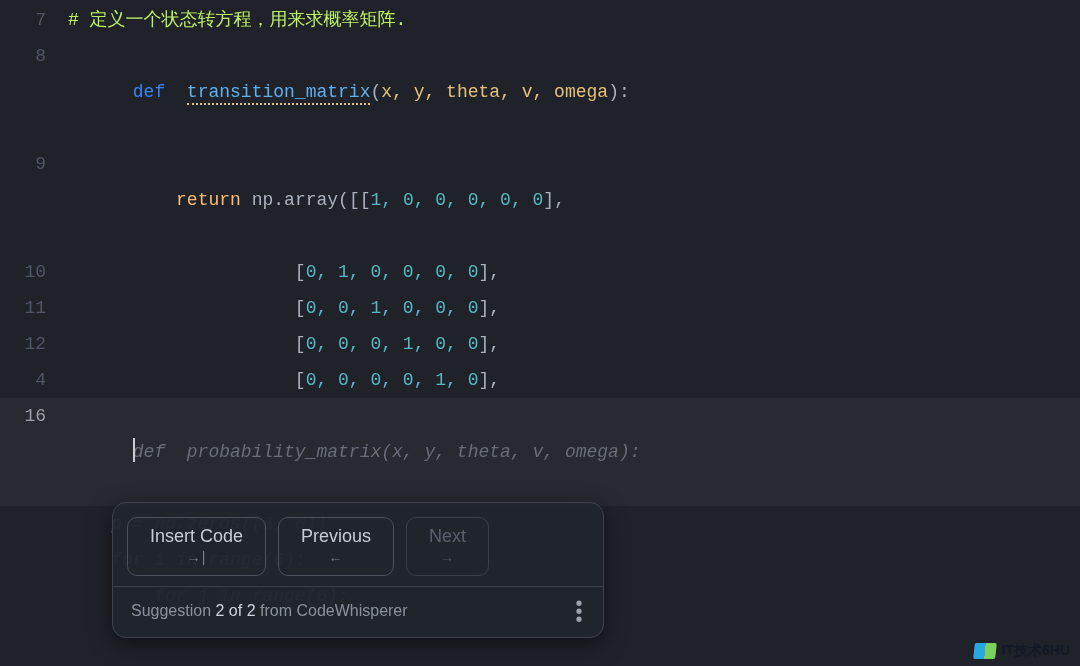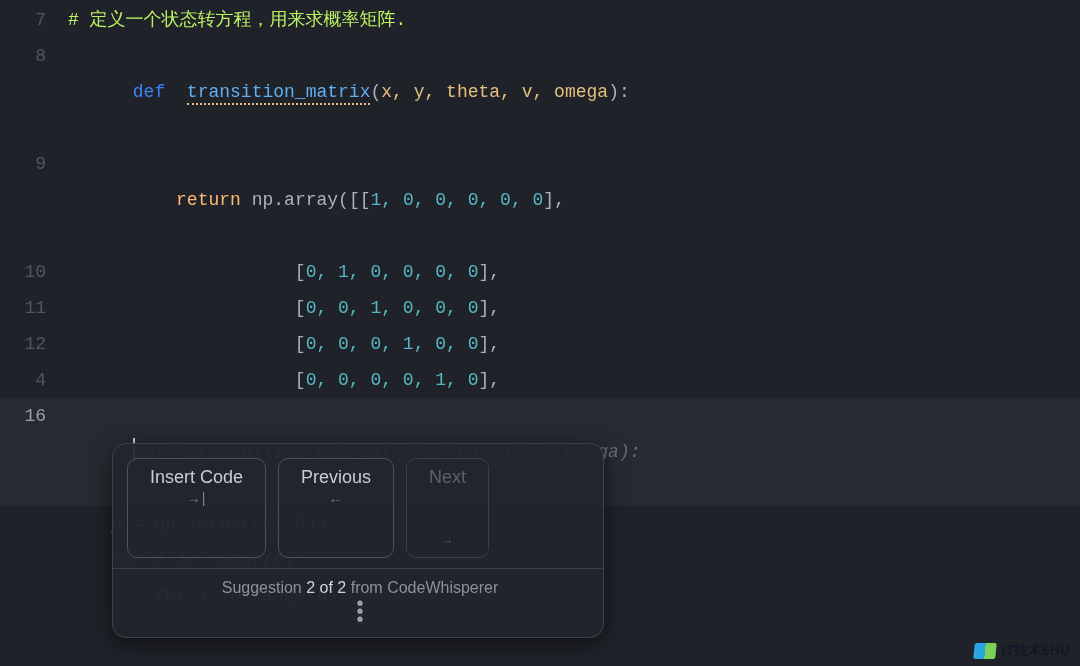--- a/index.html
+++ b/index.html
@@ -95,32 +95,31 @@
     background: transparent;
     color: #c8ccd4;
     padding: 8px 22px 10px 22px;
     font-size: 18px;
     display: flex;
     flex-direction: column;
     align-items: center;
     line-height: 1.15;
     cursor: pointer;
   }
-  .btn.disabled { color: #5a606c; border-color: #3a3f48; gap: 41px; }
+  .btn.disabled { color: #5a606c; border-color: #3a3f48; }
   .btn .kbd { font-size: 14px; color: #7a8190; margin-top: 2px; letter-spacing: 1px;}
   .btn.disabled .kbd { color: #4f5560; }
   .panel-row2 {
     border-top: 1px solid #3a3f48;
     padding: 10px 14px 12px 18px;
     display: flex;
     align-items: center;
     justify-content: space-between;
     font-size: 16px;
     color: #8b919c;
-    flex-direction: column;
   }
   .panel-row2 .strong { color: #d0d4db; }
   .menu-dots {
     width: 20px;
     text-align: center;
     color: #9aa0ad;
     font-size: 20px;
     line-height: 4px;
     cursor: pointer;
   }

